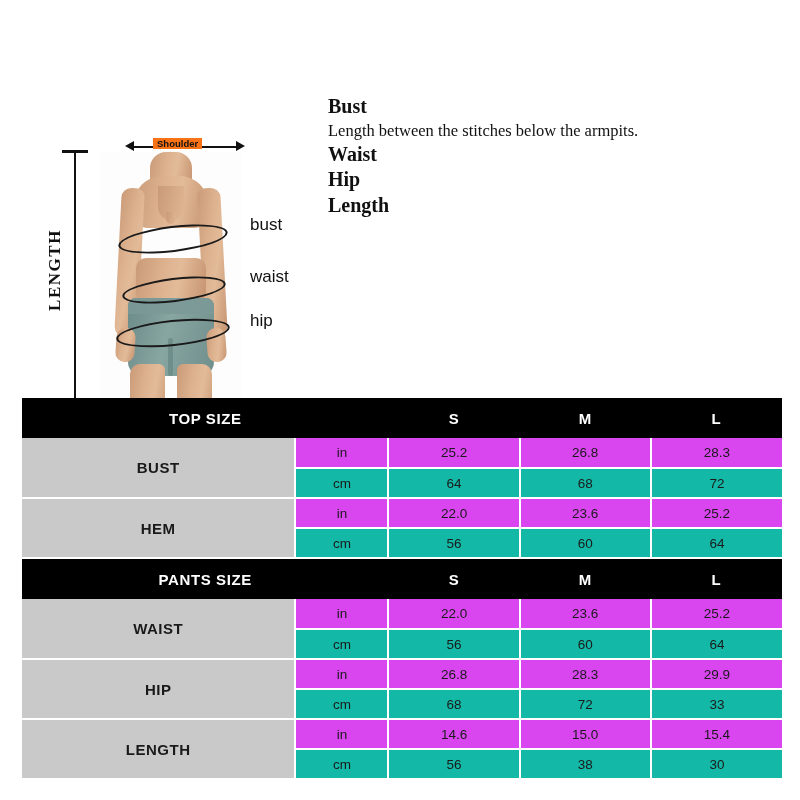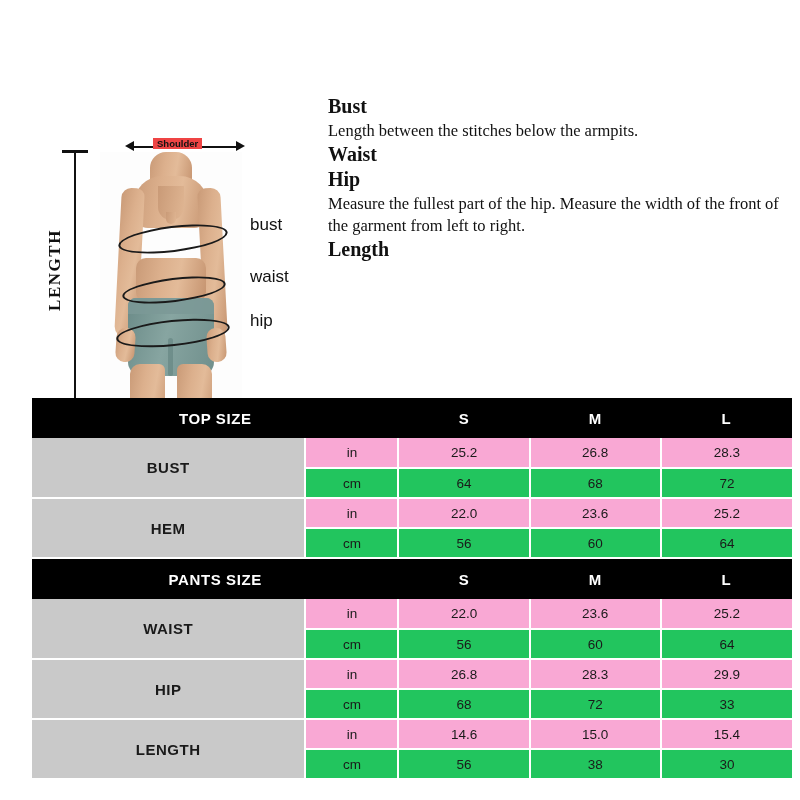--- a/index.html
+++ b/index.html
@@ -32,21 +32,21 @@
   }
 
   
   .shoulder { position: absolute; left: 103px; top: 78px; width: 120px; height: 16px; }
   .sh-line { position: absolute; top: 8px; left: 4px; width: 112px; height: 1.5px; background:#111; }
   .sh-arrow { position: absolute; top: 3px; width: 0; height: 0; border-top: 5.5px solid transparent; border-bottom: 5.5px solid transparent; }
   .sh-arrow.l { left: 0; border-right: 9px solid #111; }
   .sh-arrow.r { right: 0; border-left: 9px solid #111; }
   .sh-text {
     position: absolute; left: 28px; top: 0;
-    background:#ef4444; padding: 0 4px;
+    background:#f97316; padding: 0 4px;
     font-family: "Liberation Sans", sans-serif;
     font-size: 9.5px; font-weight: 700; color:#111;
   }
 
   
   .model { position: absolute; left: 78px; top: 92px; width: 142px; height: 288px; overflow: hidden; }
   .m-bg { position:absolute; inset:0; background:#fdfdfd; }
   .sk { position: absolute; background: linear-gradient(100deg,#c99a77 0%,#dcb08d 35%,#e3bb99 60%,#c5936f 100%); }
   .gm { position: absolute; background: linear-gradient(100deg,#6d8d8a 0%,#86a4a0 40%,#8fabа7 55%,#6b8a87 100%); }
   .gm2 { position: absolute; background: linear-gradient(105deg,#6b8b88 0%,#87a5a1 45%,#708f8c 100%); }
@@ -102,21 +102,21 @@
 
   
   .desc {
     position: absolute; left: 328px; top: 94px; width: 460px;
     font-family: "Liberation Serif", serif; color: #111;
   }
   .desc h3 { font-size: 20px; font-weight: 700; line-height: 1.28; }
   .desc p  { font-size: 16.5px; font-weight: 400; line-height: 1.34; font-family: Liberation Serif, serif; }
 
   
-  .tables { position: absolute; left: 22px; top: 398px; width: 760px; margin-left: 10px; }
+  .tables { position: absolute; left: 22px; top: 398px; width: 760px; }
   table { width: 760px; border-collapse: collapse; table-layout: fixed; }
   col.c-label { width: 273px; }
   col.c-unit  { width: 93px; }
   col.c-size  { width: 131px; }
 
   th.hdr {
     background:#000; color:#fff;
     font-family:"Liberation Sans", sans-serif;
     font-weight: 700; font-size: 15px;
     letter-spacing: .6px;
@@ -129,22 +129,22 @@
     font-family:"Liberation Sans", sans-serif;
     font-size: 13.5px; height: 30px;
     border-right: 2px solid #fff;
     border-bottom: 2px solid #fff;
   }
   td.lbl {
     background:#c9c9c9;
     font-weight: 700; font-size: 15px;
     letter-spacing: .5px;
   }
-  tr.r-in td.unit, tr.r-in td.val { background:#f9a8d4; }
-  tr.r-cm td.unit, tr.r-cm td.val { background:#22c55e; }
+  tr.r-in td.unit, tr.r-in td.val { background:#d946ef; }
+  tr.r-cm td.unit, tr.r-cm td.val { background:#14b8a6; }
   td.last { border-right: none; }
 </style>
 </head>
 <body>
 
 <div class="top-area">
 
   <div class="diagram">
 
     <div class="len-bracket"></div>
@@ -187,21 +187,20 @@
     <div class="m-label lb-bust">bust</div>
     <div class="m-label lb-waist">waist</div>
     <div class="m-label lb-hip">hip</div>
   </div>
 
   <div class="desc">
     <h3>Bust</h3>
     <p>Length between the stitches below the armpits.</p>
     <h3>Waist</h3>
     <h3>Hip</h3>
-    <p>Measure the fullest part of the  hip. Measure the width of the front of the garment from left to right.</p>
     <h3>Length</h3>
   </div>
 </div>
 
 <div class="tables">
   <table>
     <colgroup>
         <col class="c-label">
         <col class="c-unit">
         <col class="c-size">

